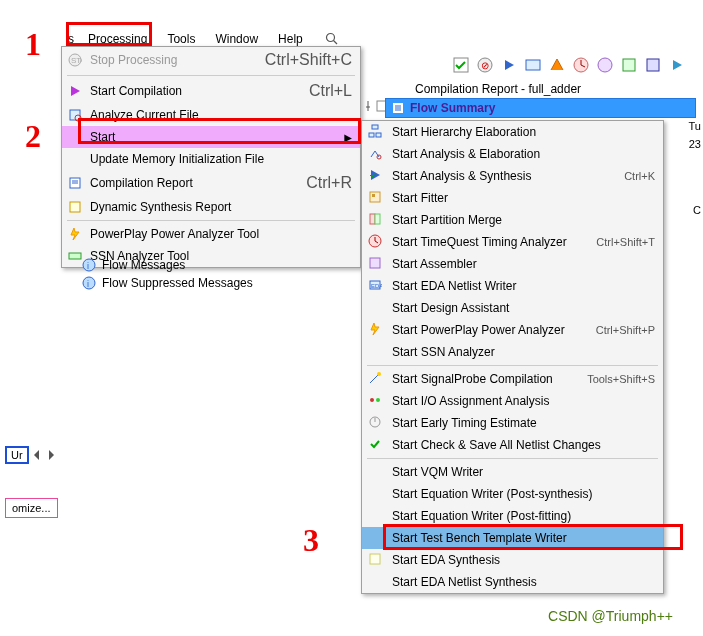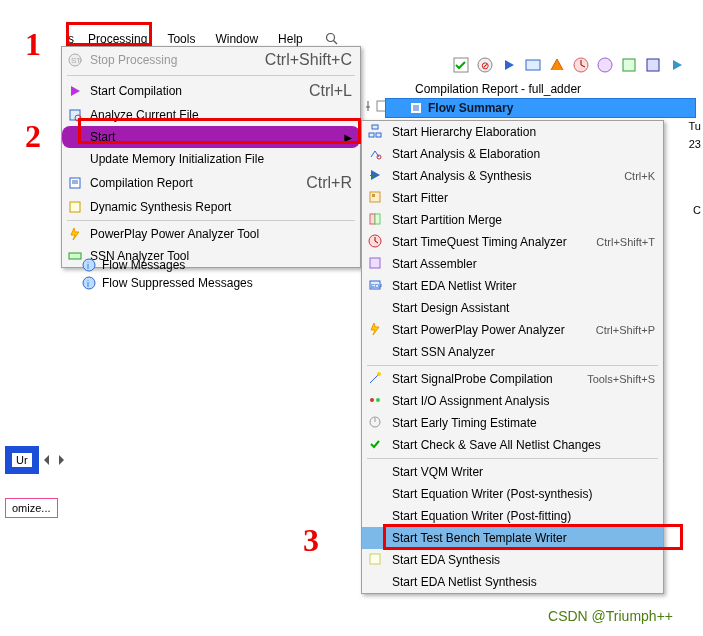--- a/index.html
+++ b/index.html
@@ -6,46 +6,46 @@
     body { font-family: Tahoma, Arial, sans-serif; font-size: 12px; background: #fff; color: #000; width: 703px; height: 636px; overflow: hidden; position: relative; }
     
     .menubar { display: flex; padding: 6px 0 4px 0; gap: 0; position: absolute; top: 24px; left: 58; }
     .menubar span { padding: 2px 10px; cursor: pointer; }
     
     .toolbar2 { position: absolute; top: 56px; right: 15px; display: flex; gap: 4px; align-items: center; }
     .toolbar2 .icon { width: 20px; height: 20px; }
     
     .report-title { position: absolute; top: 82px; left: 415px; font-size: 12px; }
     
-    .flow-summary-bar { position: absolute; top: 98px; left: 385px; right: 7px; background: #3399ff; color: #0f172a; padding: 2px 24px; display: flex; align-items: center; gap: 6px; border: 1px solid #2277dd; }
+    .flow-summary-bar { position: absolute; top: 98px; left: 385px; right: 7px; background: #3399ff; color: #4c1d95; padding: 2px 6px; display: flex; align-items: center; gap: 6px; border: 1px solid #2277dd; }
     .pin-area { position: absolute; top: 98px; left: 360px; display: flex; gap: 2px; padding: 2px; }
     
     .main-menu { position: absolute; top: 46px; left: 61px; width: 300px; background: #f4f4f4; border: 1px solid #a0a0a0; box-shadow: 2px 2px 4px rgba(0,0,0,0.3); }
     .main-menu .row { display: flex; align-items: center; padding: 4px 8px 4px 28px; position: relative; min-height: 22px; }
-    .main-menu .row.hl { background: #a21caf; border-radius: 8px; }
+    .main-menu .row.hl { background: #f0abfc; }
     .main-menu .row .ic { position: absolute; left: 5px; width: 16px; height: 16px; display: flex; align-items: center; justify-content: center; }
     .main-menu .row .lbl { flex: 1; }
     .main-menu .row .sc { color: #555; font-size: 16px; }
     .main-menu .row .arrow { font-size: 10px; }
     .main-menu .row.disabled { color: #999; }
     .main-menu .sep { height: 1px; background: #ccc; margin: 2px 5px; }
     
     .sub-menu { position: absolute; top: 120px; left: 361px; width: 303px; background: #f4f4f4; border: 1px solid #a0a0a0; box-shadow: 2px 2px 4px rgba(0,0,0,0.3); }
     .sub-menu .row { display: flex; align-items: center; padding: 4px 8px 4px 30px; position: relative; min-height: 22px; }
     .sub-menu .row.hl { background: #7cb9e8; }
     .sub-menu .row .ic { position: absolute; left: 6px; width: 16px; height: 16px; }
     .sub-menu .row .lbl { flex: 1; }
     .sub-menu .row .sc { color: #555; font-size: 11px; }
     .sub-menu .sep { height: 1px; background: #ccc; margin: 2px 5px; }
     
     .side-area { position: absolute; top: 256px; left: 82px; }
     .side-area .row { display: flex; align-items: center; padding: 2px 0; gap: 6px; }
     
     .bottom-left { position: absolute; top: 446px; left: 5px; display: flex; align-items: center; gap: 2px; }
-    .bottom-left .sel { border: 7px solid #1d4ed8; padding: 1px 4px; font-size: 11px; background: #fff; }
+    .bottom-left .sel { border: 2px solid #1d4ed8; padding: 1px 4px; font-size: 11px; background: #fff; }
     
     .omize { position: absolute; top: 498px; left: 5px; border: 1px solid #ec4899; padding: 3px 6px; background: #fff; font-size: 11px; }
     
     .watermark { position: absolute; bottom: 12px; right: 30px; color: #4d7c0f; font-size: 14px; font-family: sans-serif; }
     
     .highlight-box { position: absolute; border: 3px solid #ee0000; pointer-events: none; }
     .hb1 { top: 22px; left: 66px; width: 86px; height: 24px; }
     .hb2 { top: 118px; left: 78px; width: 283px; height: 26px; }
     .hb3 { top: 524px; left: 383px; width: 300px; height: 26px; }
     

